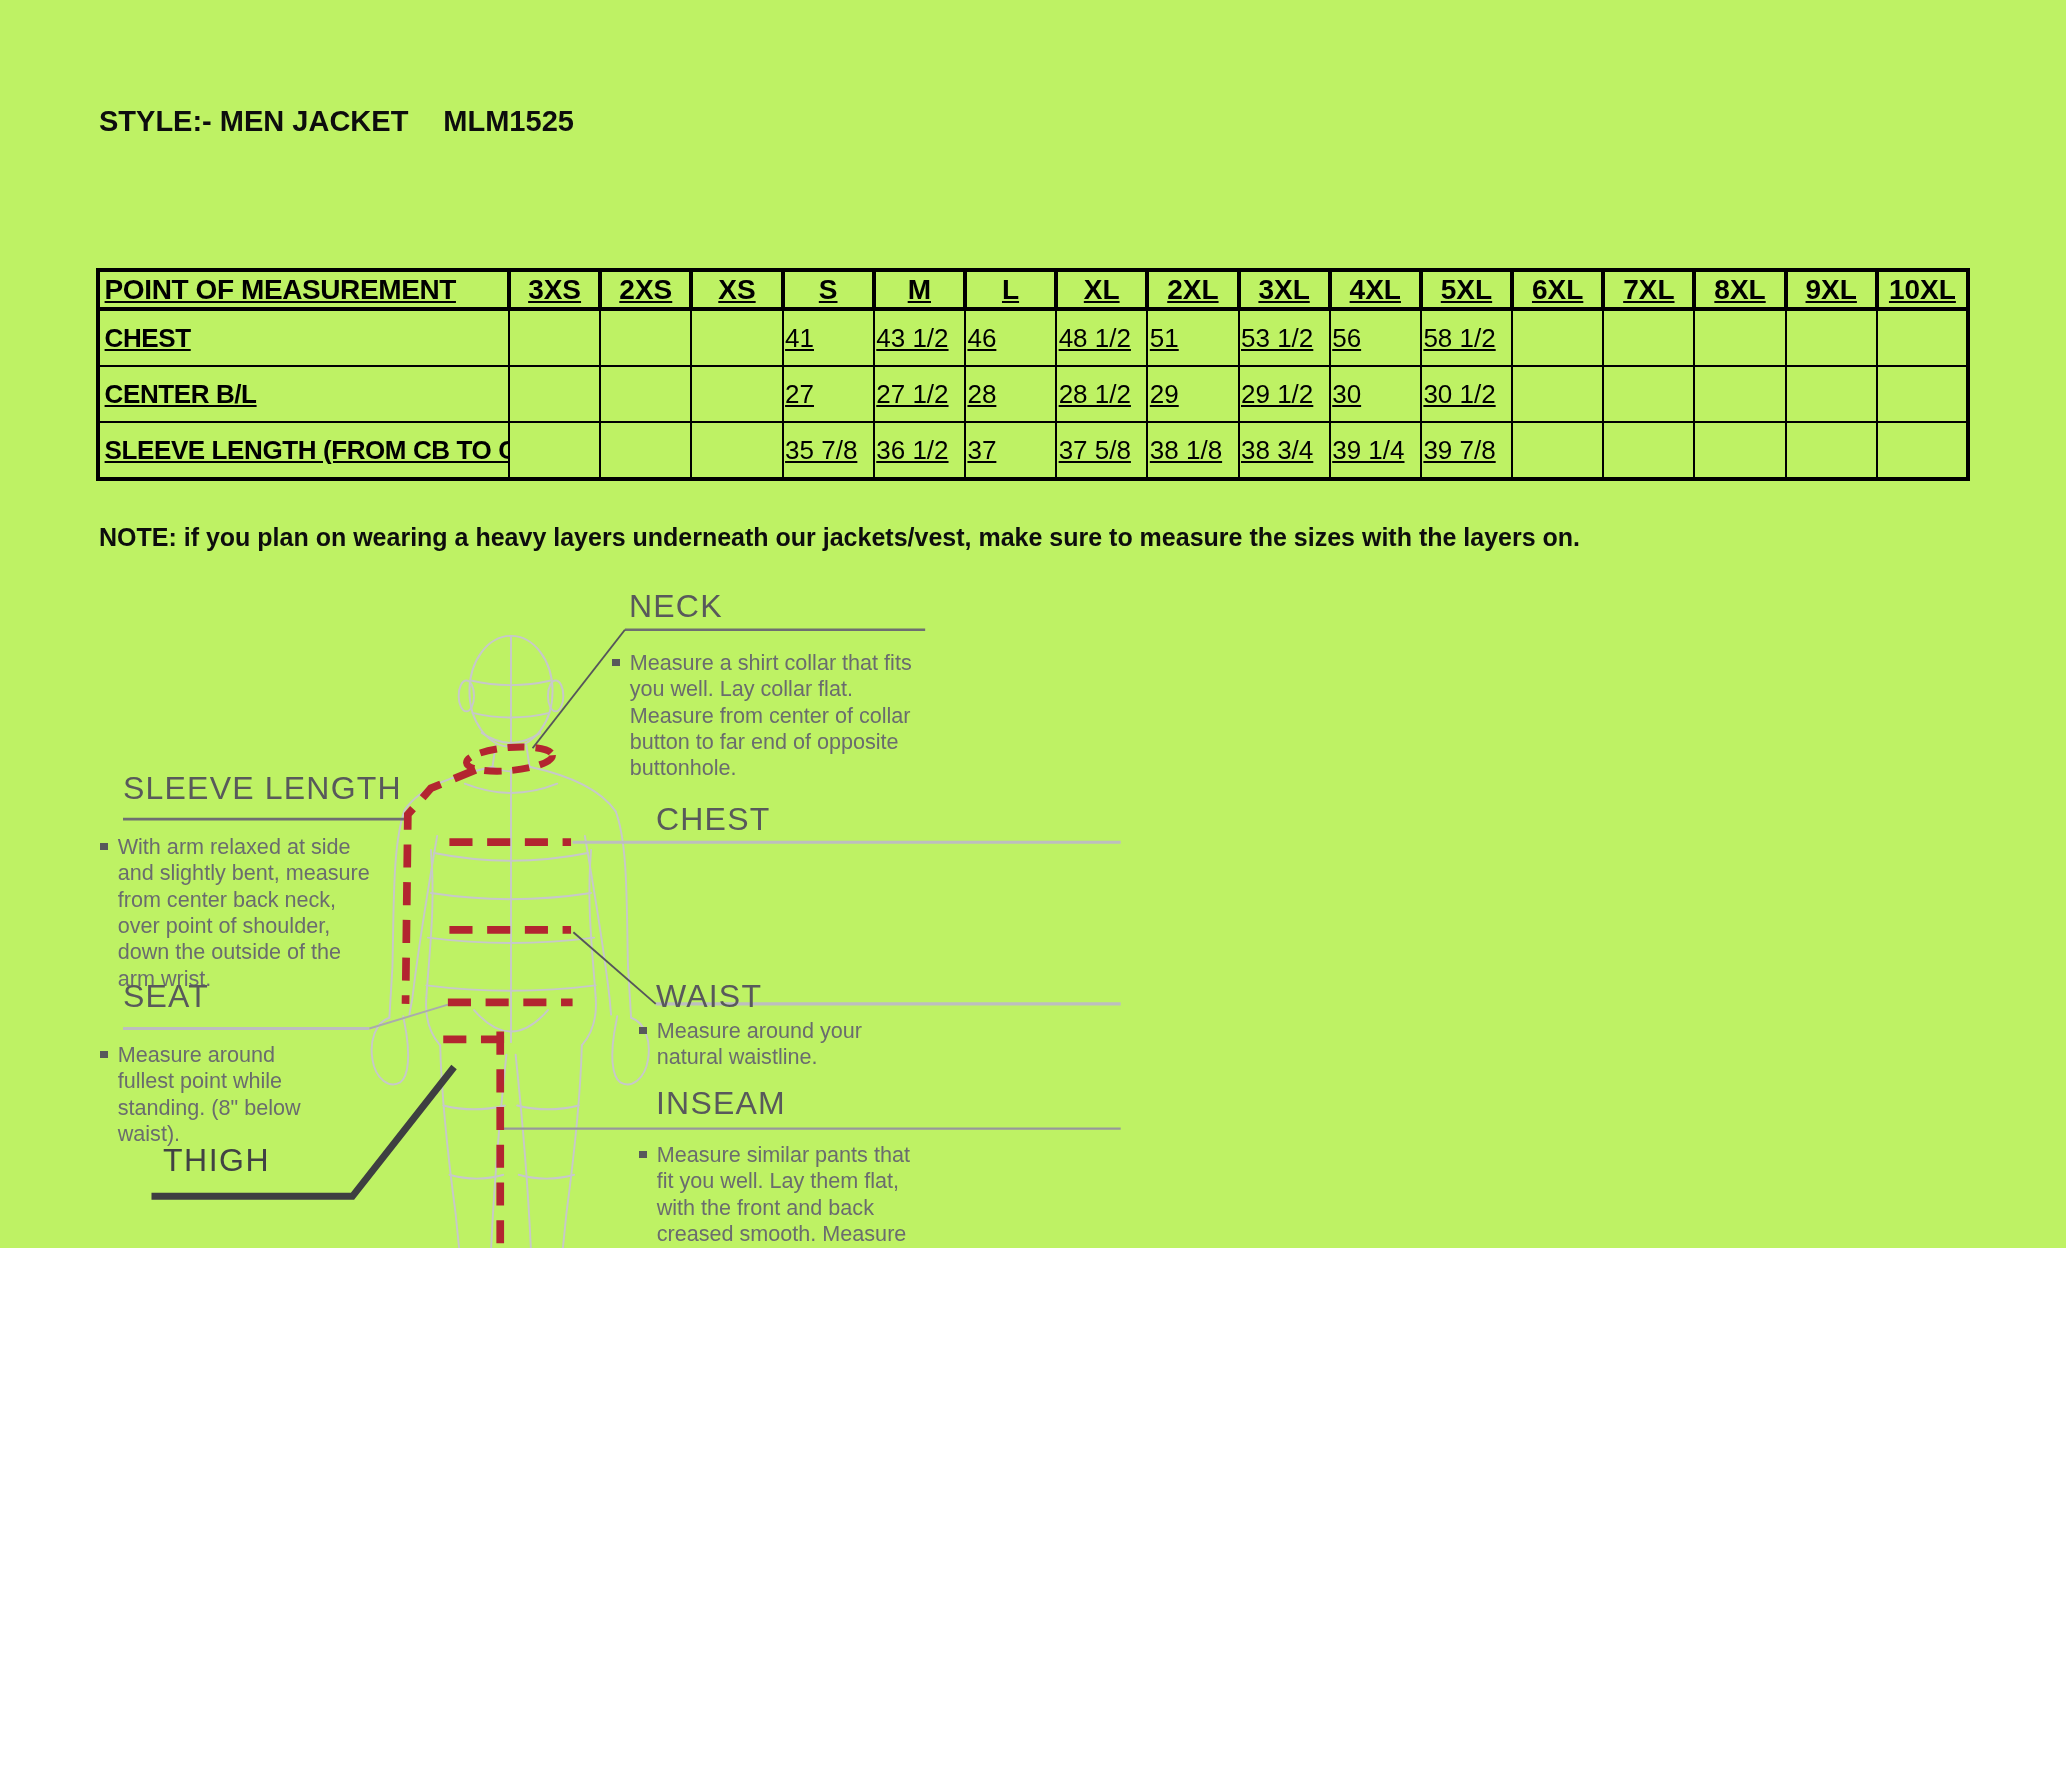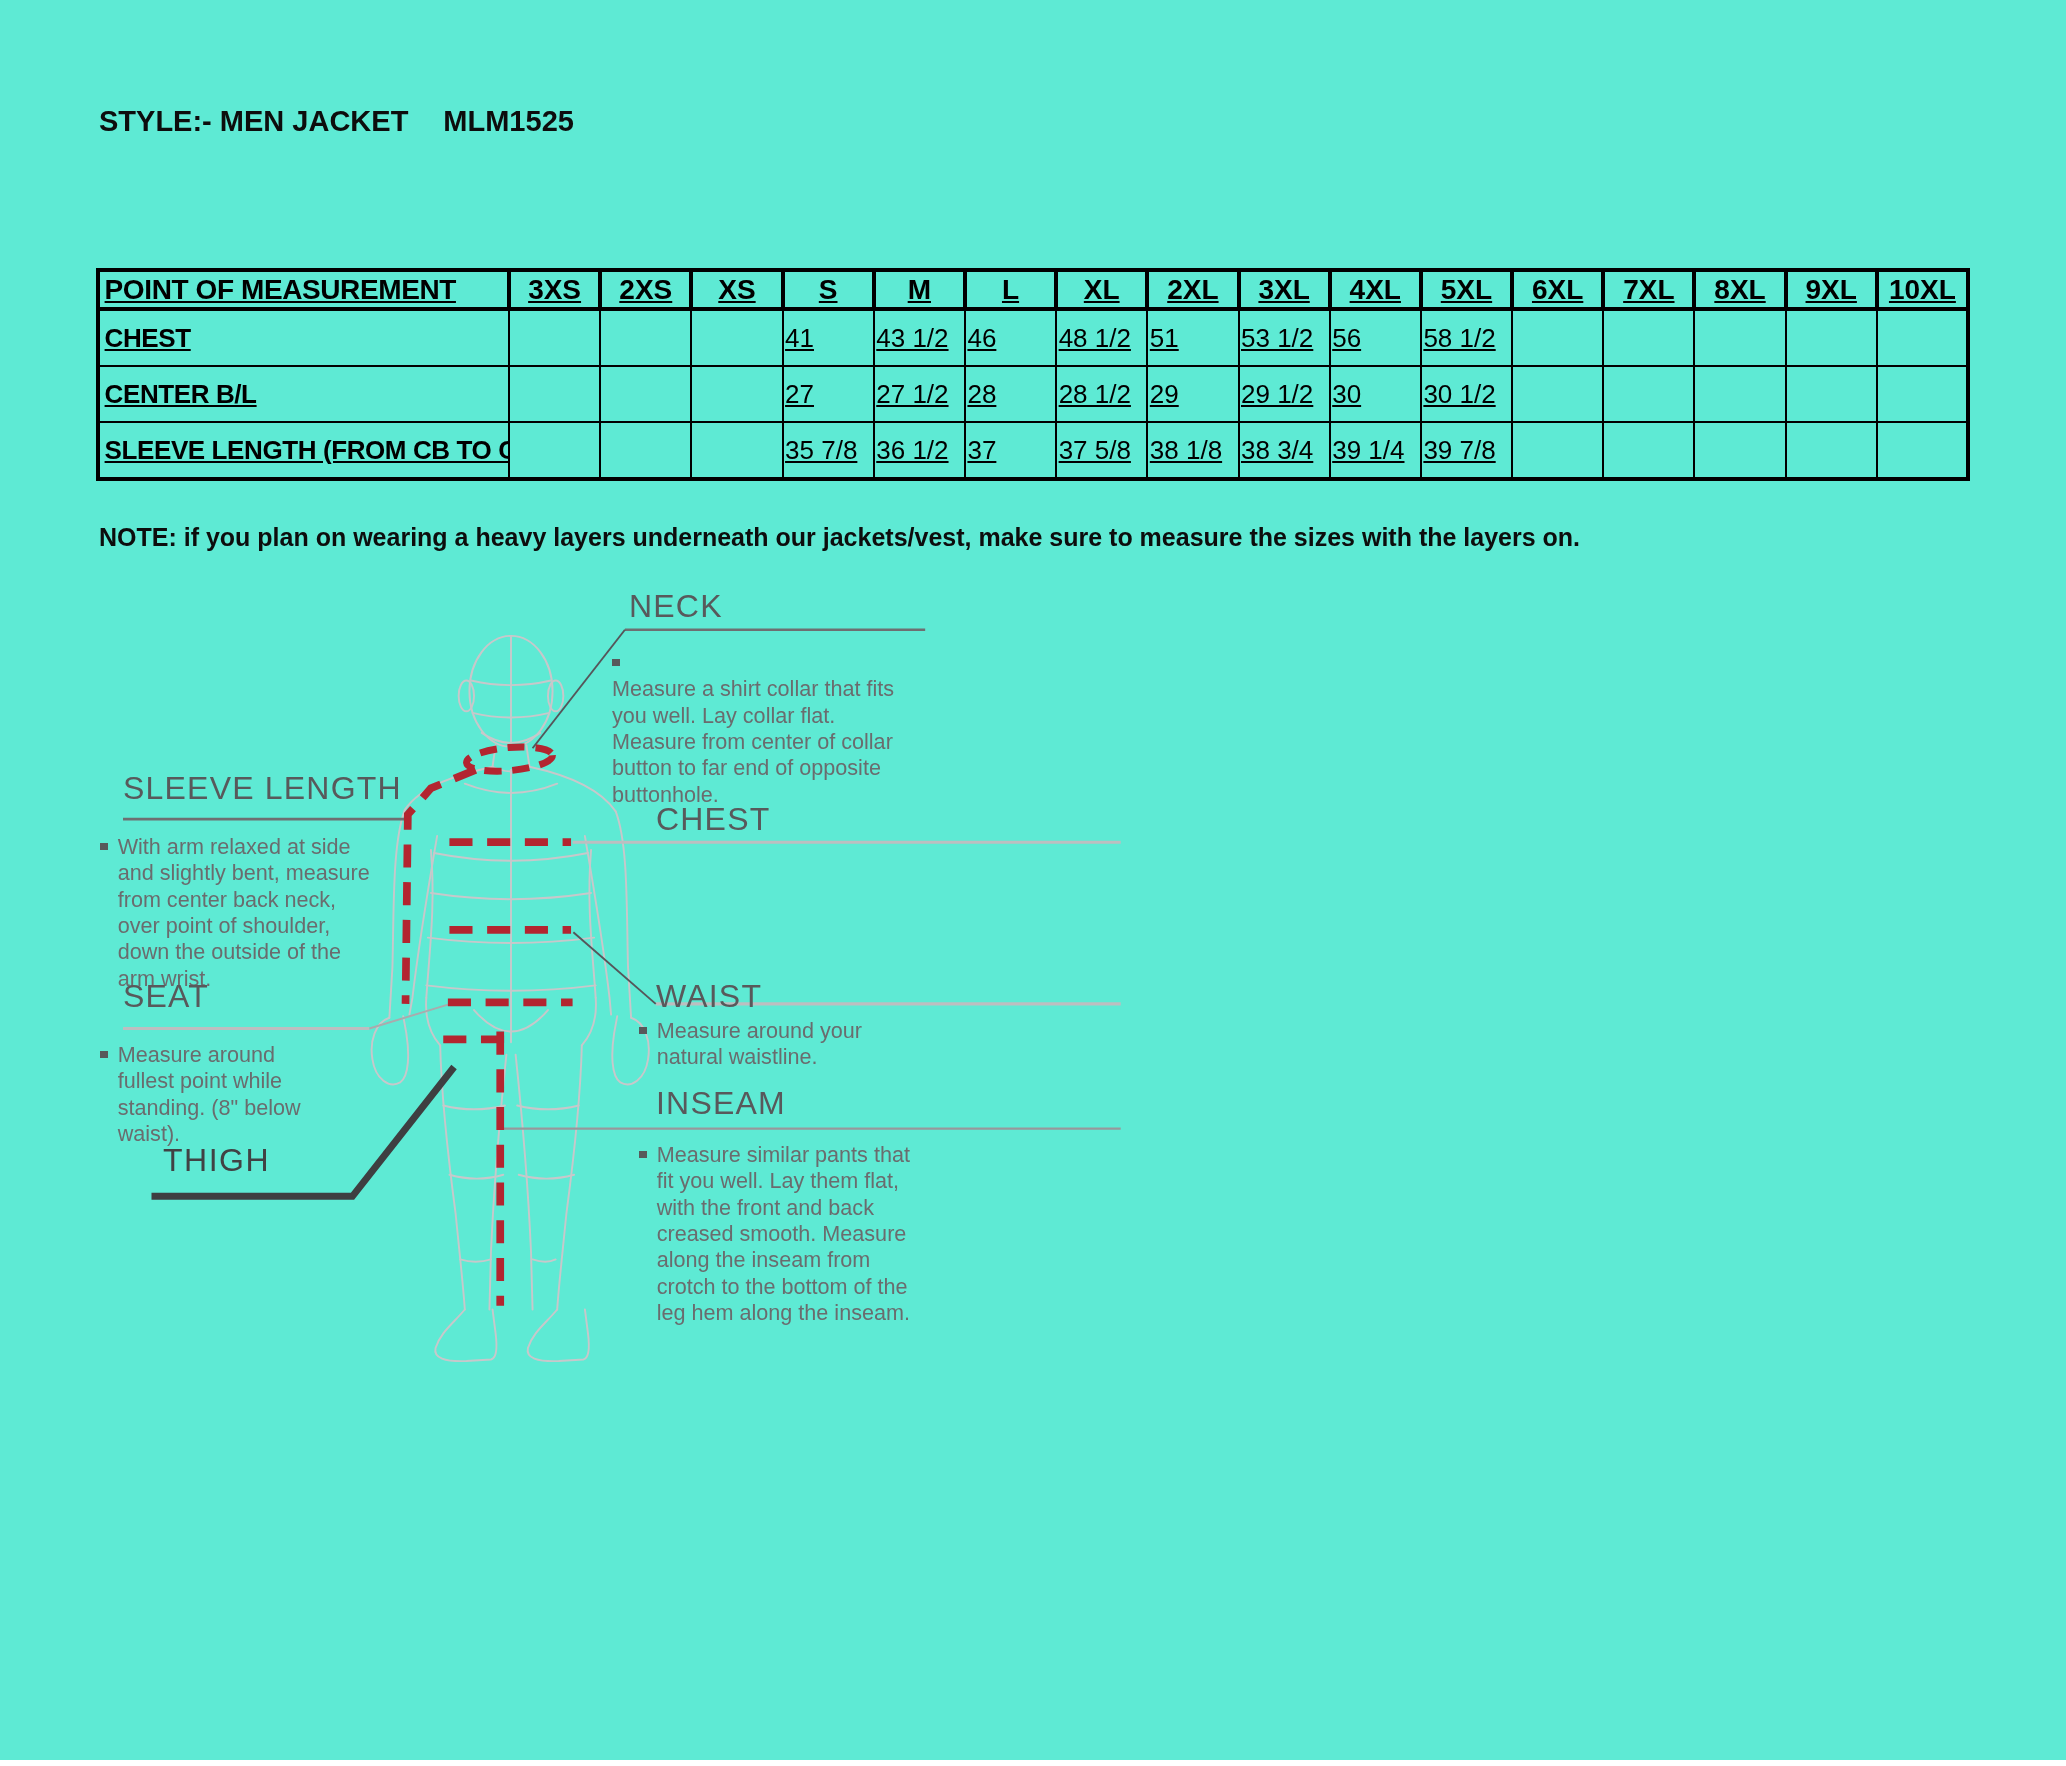--- a/index.html
+++ b/index.html
@@ -1,17 +1,17 @@
 <!DOCTYPE html>
 <html style="font-size:12.3px"><head>
 <meta charset="utf-8">
 <style>
   html,body { margin:0; padding:0; background:#ffffff; }
   .page {
-    position:relative; width:2066px; height:1760px; background:#5eead4;
+    position:relative; width:2066px; height:1248px; background:#bef264;
     font-family:"Liberation Sans", sans-serif; color:#000; overflow:hidden;
   }
 
   
   .doc-title {
     position:absolute; left:99px; top:105px;
     font-size:29px; font-weight:bold; color:#0d0d0d; letter-spacing:0px; white-space:nowrap;
   }
   .doc-title .code { margin-left:35px; }
 
@@ -247,21 +247,21 @@
         <path d="M 558 244 L 500 268 L 470 302 L 467 548"></path>
         <path d="M 524 338 H 682"></path>
         <path d="M 524 452 H 682"></path>
         <path d="M 522 546 H 684"></path>
         <path d="M 516 594 H 602"></path>
         <path d="M 590 584 V 940"></path>
       </g>
     </svg>
 
     <div class="mg-heading" style="left:583px; top:6.2px;">NECK</div>
-    <div class="mg-desc" style="left:566px; top:68px; width:302px;flex-direction:column;">
+    <div class="mg-desc" style="left:566px; top:68px; width:302px;">
       <span class="bullet"></span>
       <span>Measure a shirt collar that fits you well. Lay collar flat. Measure from center of collar button to far end of opposite buttonhole.</span>
     </div>
 
     <div class="mg-heading" style="left:610px; top:219px;">CHEST</div>
 
     <div class="mg-heading" style="left:610px; top:396px;">WAIST</div>
     <div class="mg-desc" style="left:593px; top:436px; width:248px;">
       <span class="bullet"></span>
       <span>Measure around your natural waistline.</span>

